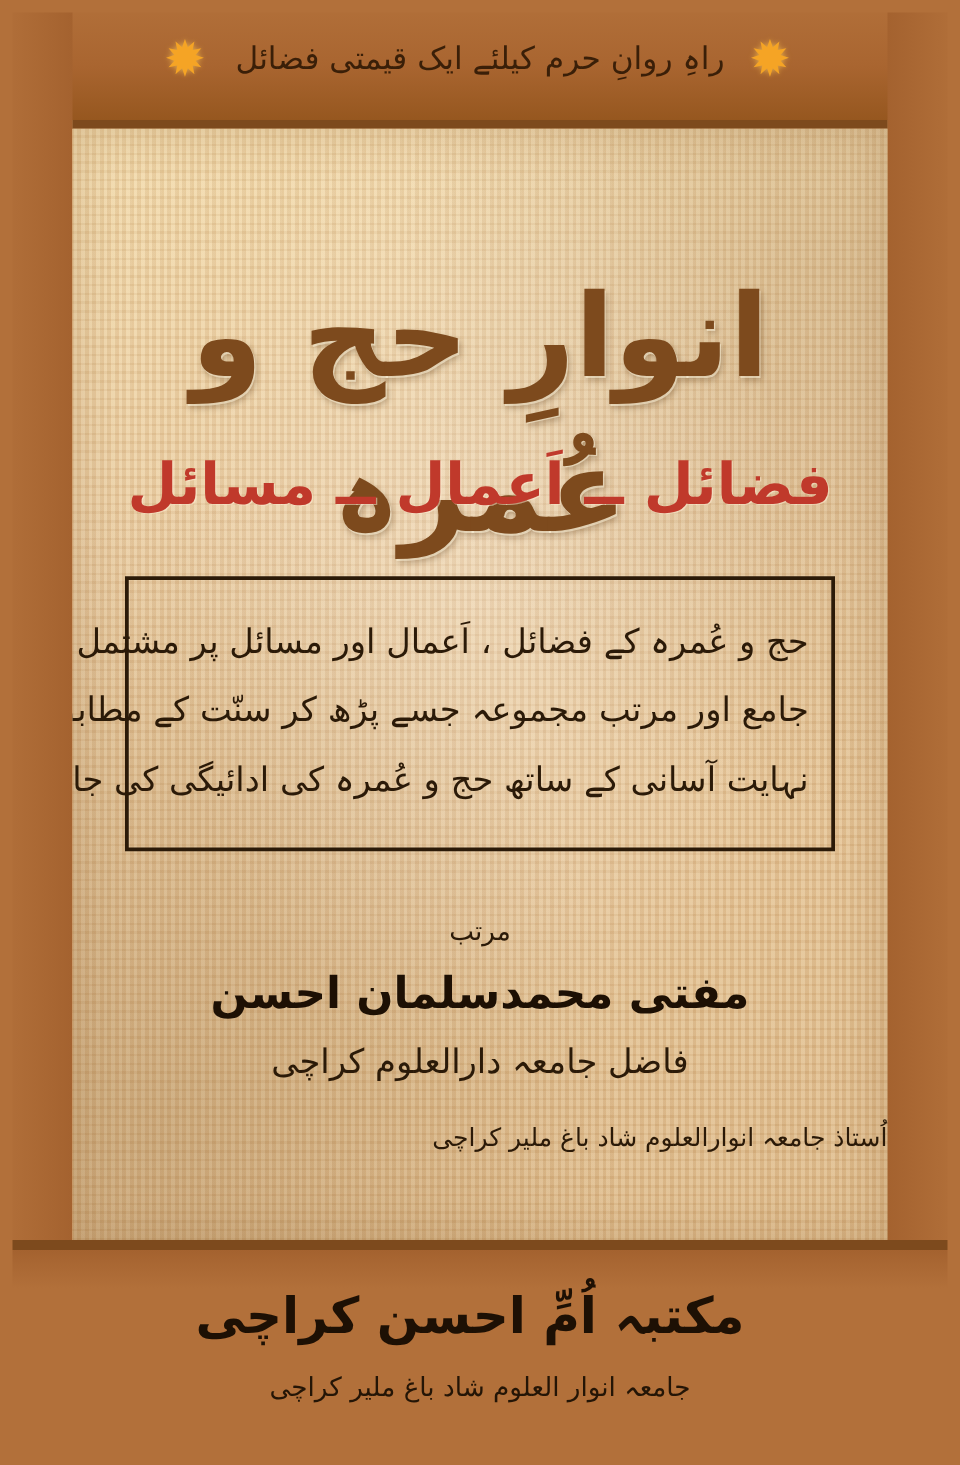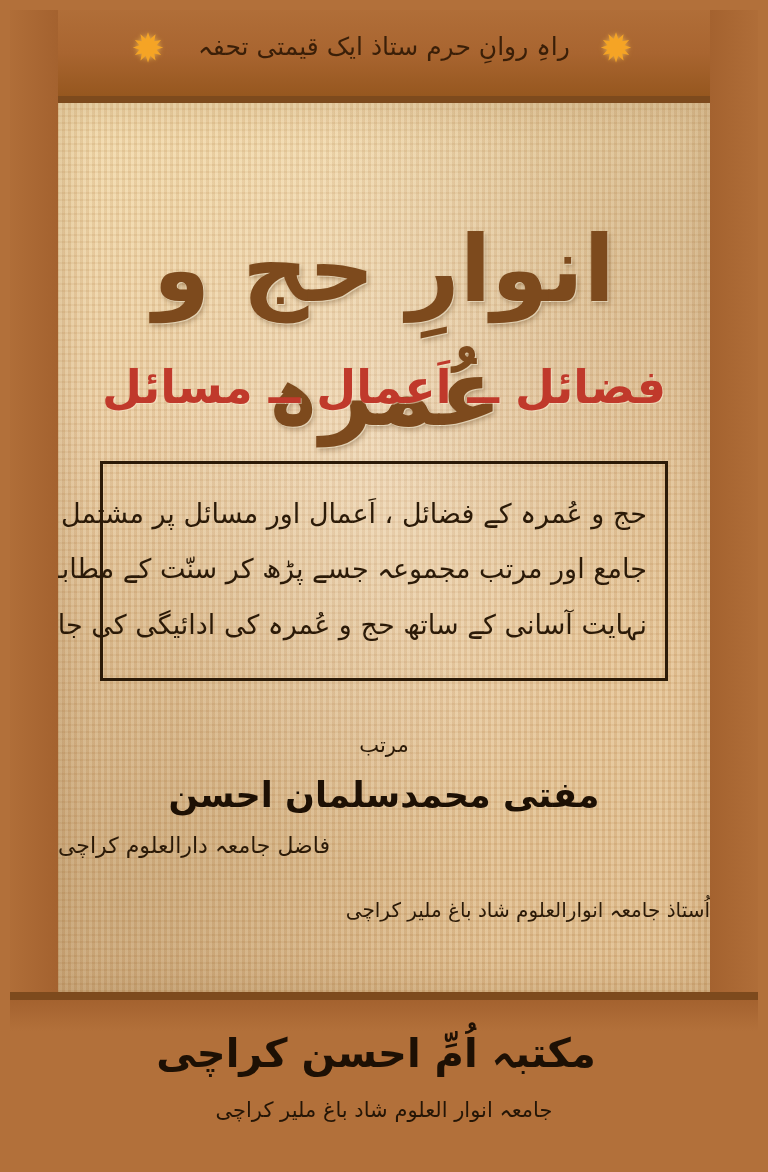--- a/index.html
+++ b/index.html
@@ -197,23 +197,23 @@
     text-align: center;
     direction: rtl;
     font-size: 35px;
     font-weight: bold;
     color: #1d1004;
   }
   .author-cred1 {
     position: absolute;
     left: 0; right: 0;
     top: 730px;
-    text-align: left;
-    direction: rtl;
-    font-size: 22px;
+    text-align: center;
+    direction: rtl;
+    font-size: 27px;
     color: #2b1a08;
   }
   .author-cred2 {
     position: absolute;
     left: 0; right: 0;
     top: 795px;
     text-align: right;
     direction: rtl;
     font-size: 20px;
     color: #2b1a08;
@@ -249,21 +249,21 @@
   <div class="frame-band-top"></div>
   <div class="frame-band-left"></div>
   <div class="frame-band-right"></div>
   <div class="frame-band-bottom"></div>
   <div class="frame-rule-top"></div>
   <div class="frame-rule-bottom"></div>
 
   <div class="star left">✹</div>
   <div class="star right">✹</div>
 
-  <div class="header-line">راہِ روانِ حرم ستاذ ایک قیمتی تحفہ</div>
+  <div class="header-line">راہِ روانِ حرم کیلئے ایک قیمتی فضائل</div>
 
   <div class="panel">
     <div class="panel-vignette"></div>
 
     <div class="title-main">انوارِ حج و عُمرہ</div>
     <div class="title-sub">فضائل ــ اَعمال ــ مسائل</div>
 
     <div class="blurb-box">
       <div class="blurb-line">حج و عُمرہ کے فضائل ، اَعمال اور مسائل پر مشتمل ایک</div>
       <div class="blurb-line">جامع اور مرتب مجموعہ جسے پڑھ کر سنّت کے مطابق</div>

